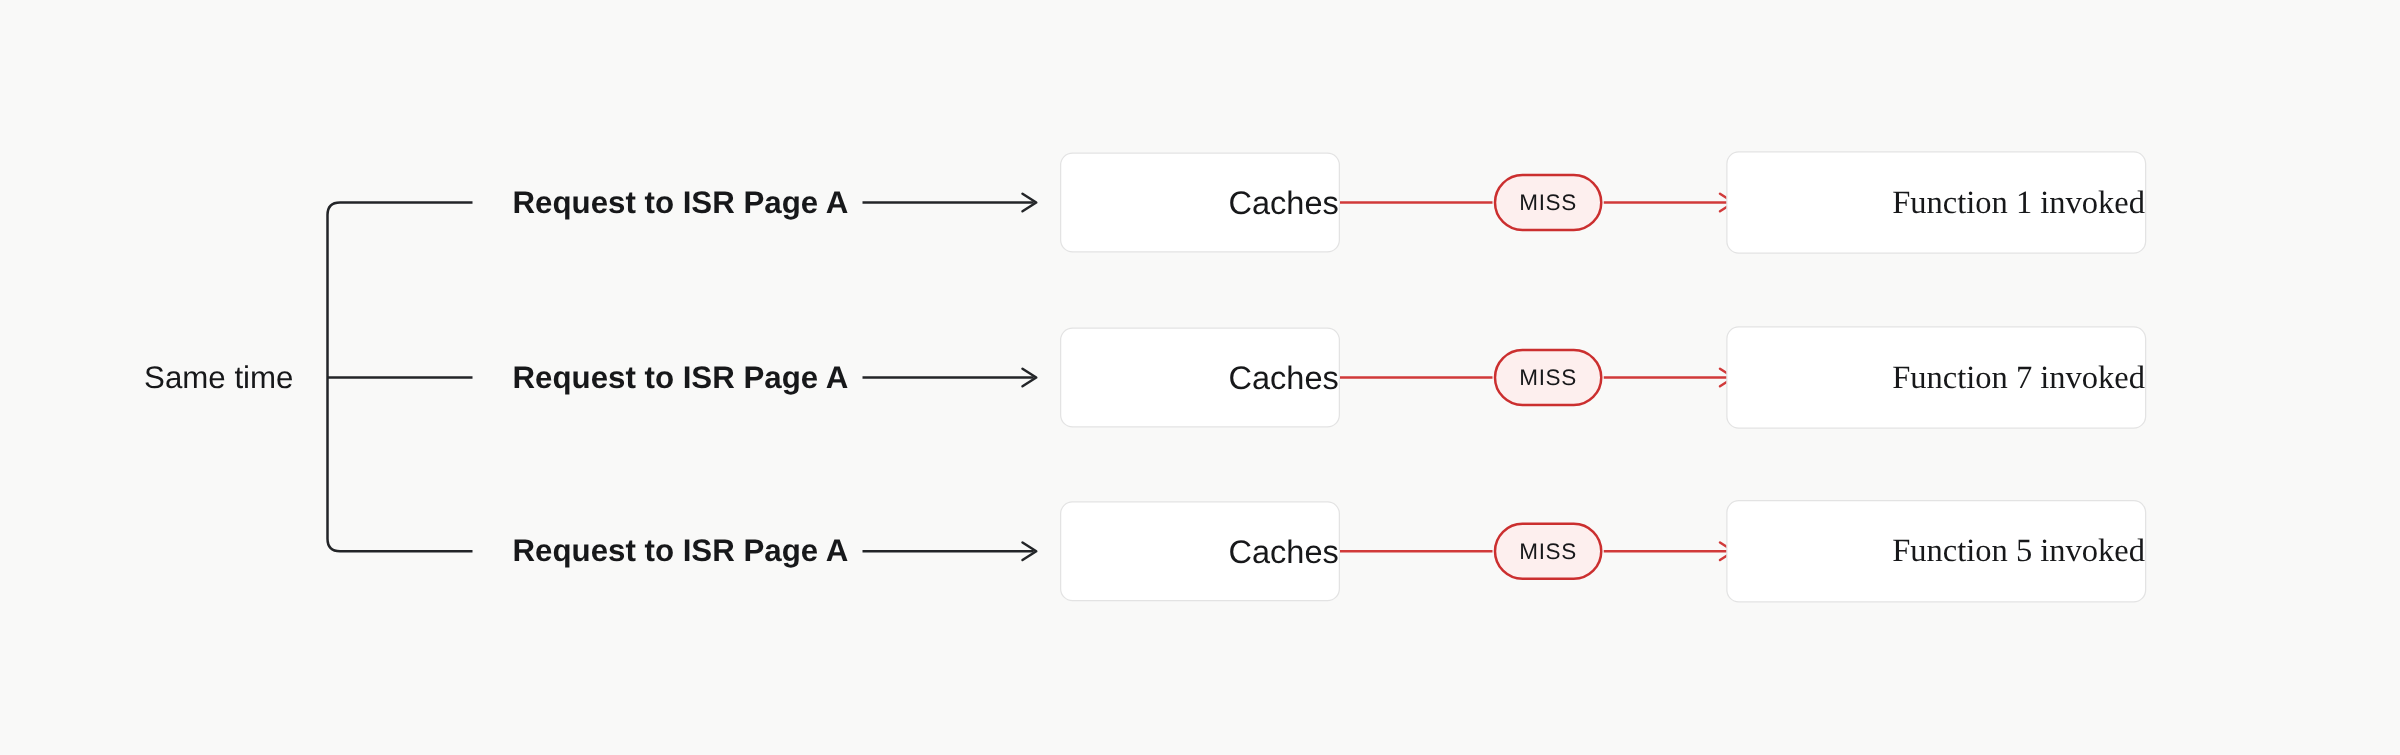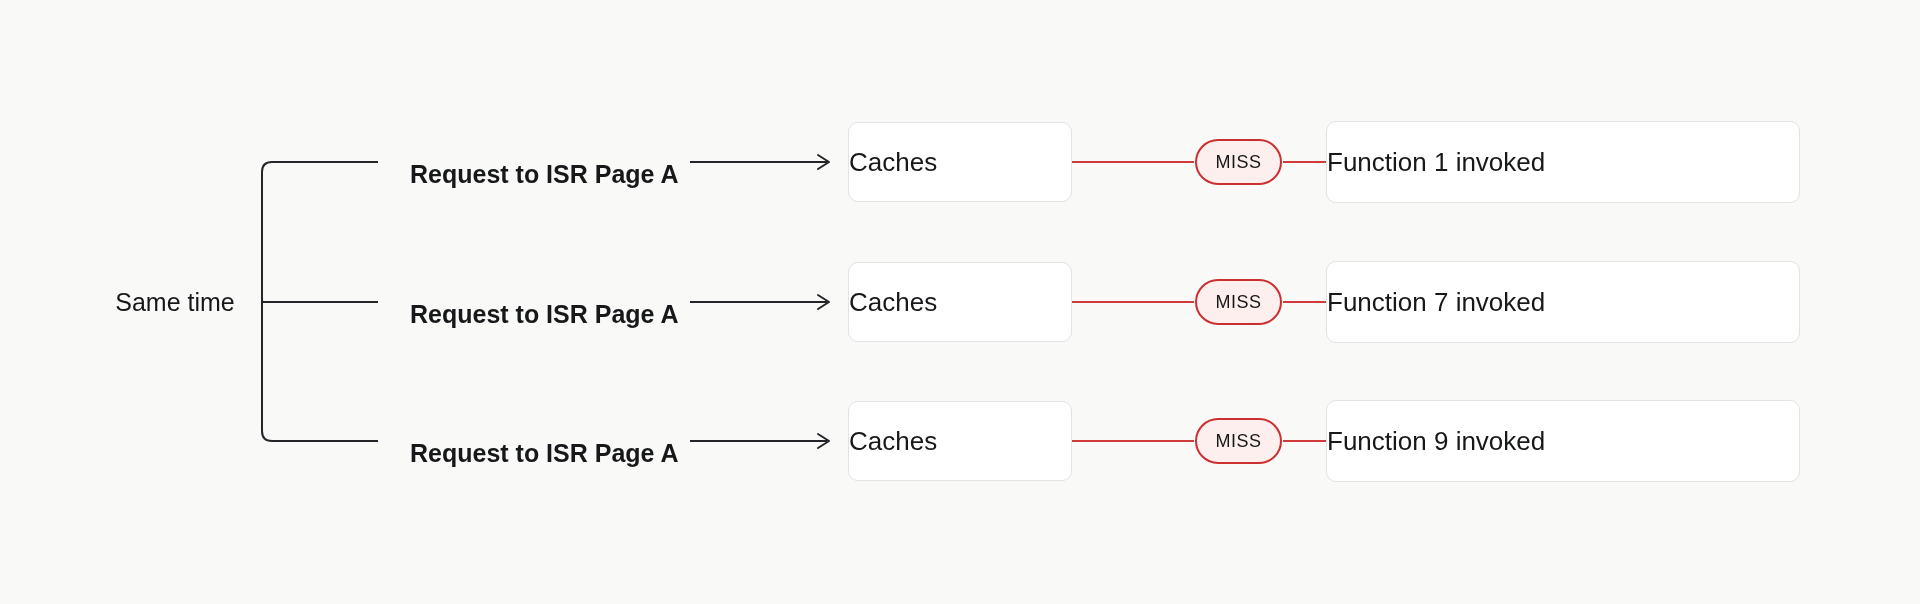--- a/index.html
+++ b/index.html
@@ -41,52 +41,52 @@
     white-space: nowrap;
   }
   .request-label {
     left: 410px;
     width: 300px;
     height: 32px;
     line-height: 32px;
     font-size: 25px;
     font-weight: 700;
     text-align: left;
-    margin-top: 12px;
   }
   .bracket-label {
     left: 112px;
     top: 286px;
     width: 126px;
     height: 32px;
     line-height: 32px;
     font-size: 25px;
     text-align: center;
   }
   .box {
     position: absolute;
     background: var(--boxfill, #ffffff);
     border: 1px solid var(--boxborder, #e3e3e3);
     border-radius: 10px;
     display: flex;
     align-items: center;
-    justify-content: flex-start;
+    justify-content: flex-end;
     font-size: 26px;
     color: var(--text, #17181a);
     box-sizing: border-box;
   }
   .cache-box {
     left: 848px;
     width: 224px;
     height: 80px;
   }
   .result-box {
-    left: 1326px;
-    width: 474px;
+    left: 1381px;
+    width: 336px;
     height: 82px;
+    font-family: Liberation Serif, serif;
   }
   .pill {
     position: absolute;
     left: 1195px;
     width: 87px;
     height: 46px;
     background: var(--pillfill, #fdefee);
     border: 2.5px solid var(--pillborder, #cb2f2f);
     border-radius: 23px;
     display: flex;
@@ -186,17 +186,17 @@
 
   <div class="row r3">
     <div class="node-label request-label">Request to ISR Page A</div>
     <div class="box cache-box">
       <span>Caches</span>
     </div>
     <div class="pill">
       <span>MISS</span>
     </div>
     <div class="box result-box">
-      <span>Function 9 invoked</span>
+      <span>Function 5 invoked</span>
     </div>
   </div>
 
 </div>
 
 </body></html>

